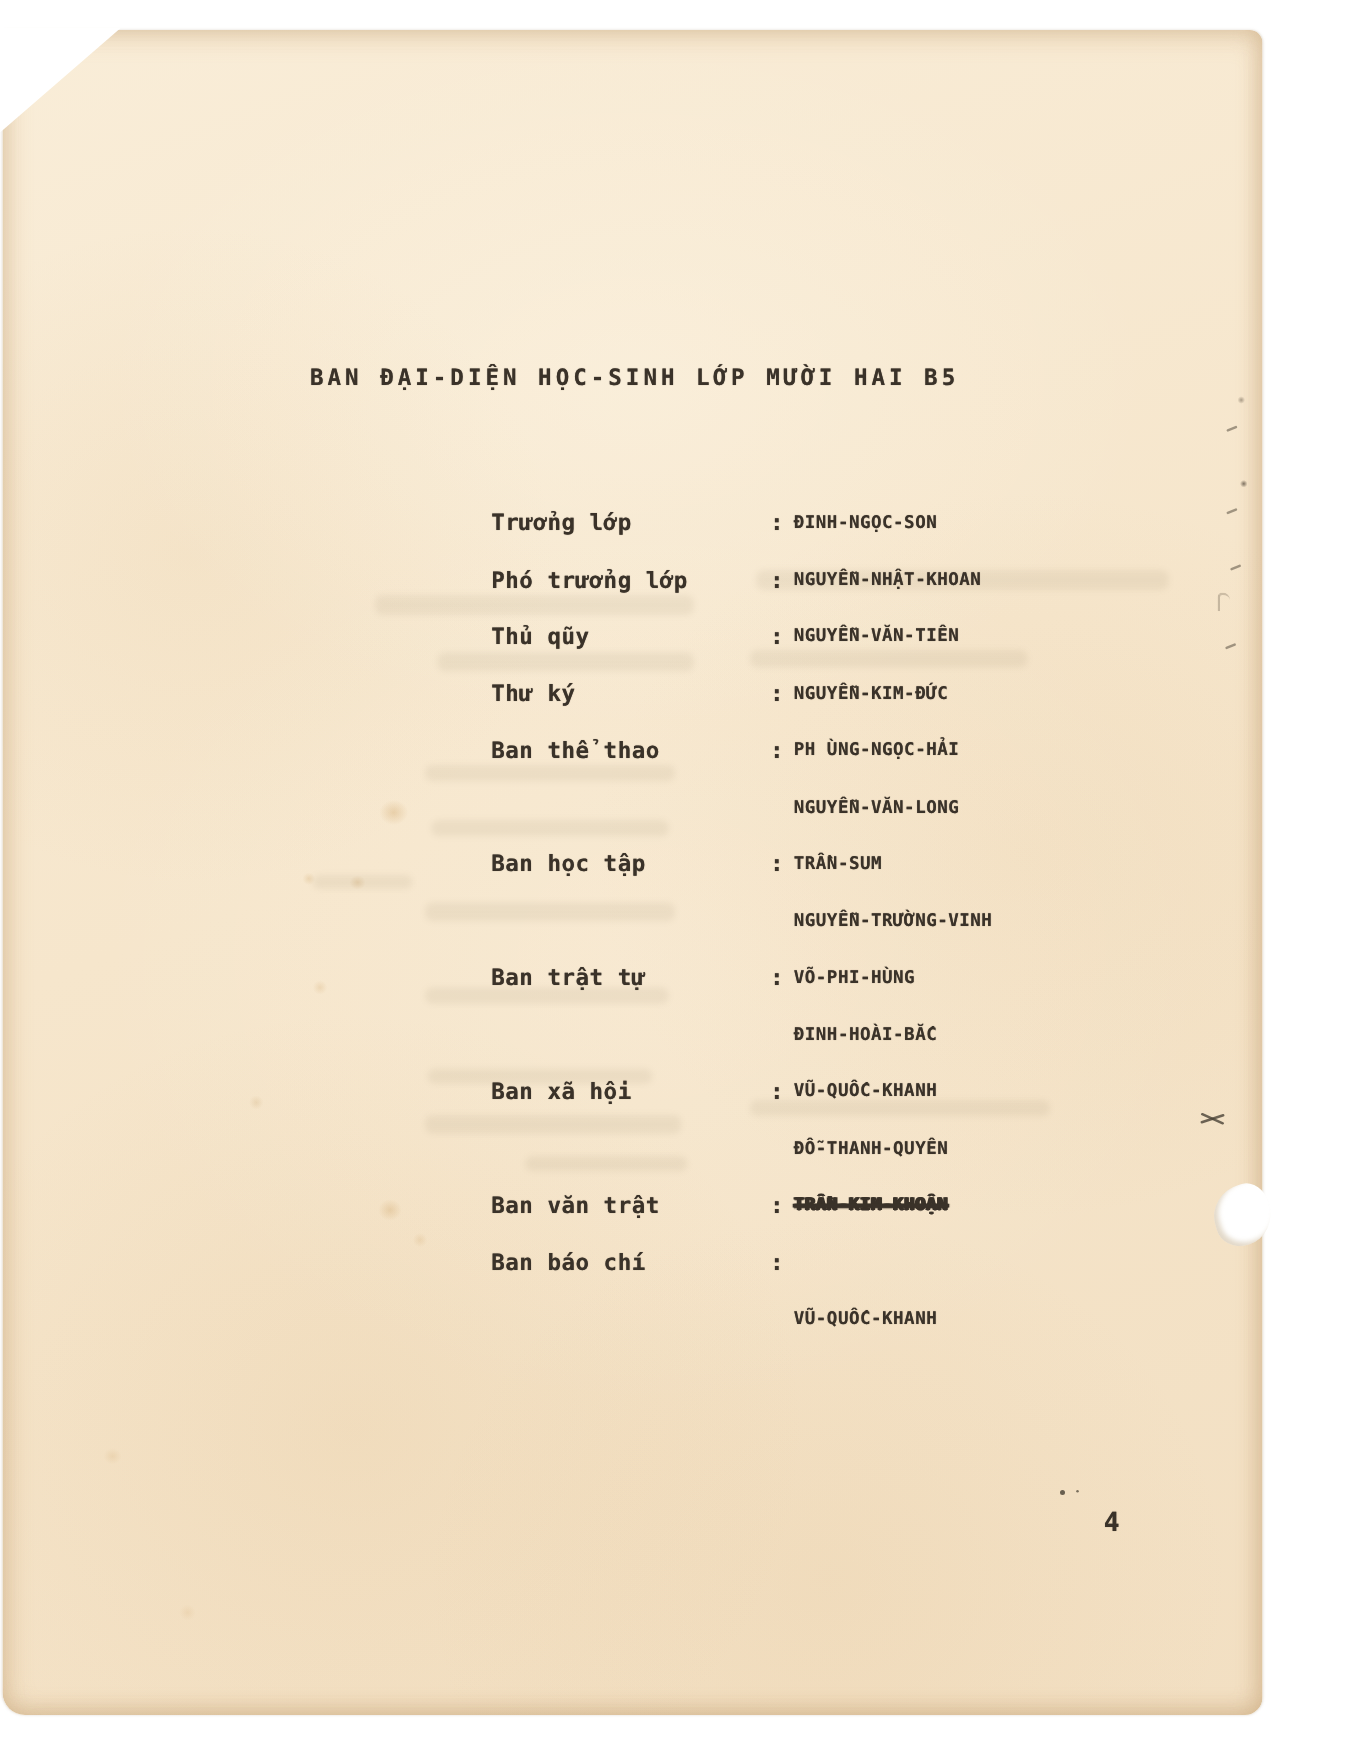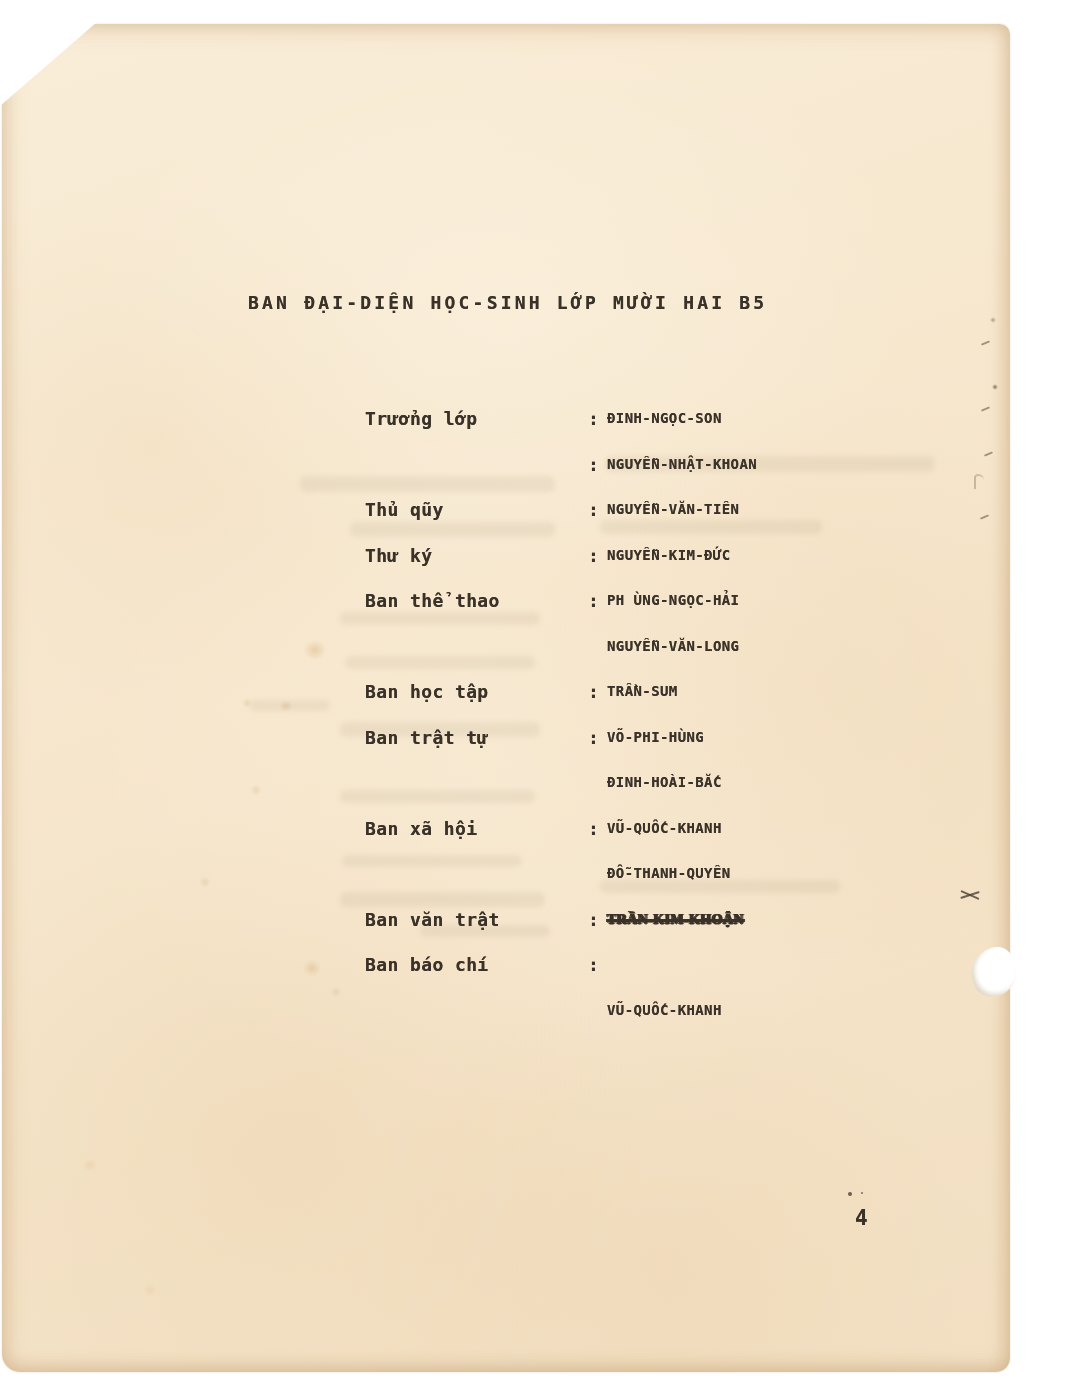--- a/index.html
+++ b/index.html
@@ -42,37 +42,36 @@
     radial-gradient(4px 4px  at 26px 18px,  rgba(138,106,58,.55), rgba(138,106,58,0) 75%),
     radial-gradient(4px 4px  at 991px 296px, rgba(107,95,78,.55), rgba(107,95,78,0) 75%),
     radial-gradient(4px 4px  at 993px 363px, rgba(85,74,60,.75),  rgba(85,74,60,0) 75%);
   }
 
   
   .ghosts{position:absolute;inset:0;pointer-events:none;}
   .ghost{position:absolute;background:#8c7c5c;opacity:.10;border-radius:6px;filter:blur(2.5px);}
 
   
-  .ink{color:var(--ink,#3a3229);text-shadow:0 0 .6px rgba(58,50,40,.75);}
+  .ink{color:var(--ink,#3a3229);text-shadow:0 0 .6px rgba(58,50,40,.75);margin-left:28px;}
 
   .title{
     position:absolute;left:246px;top:268px;margin:0;
     font-size:18px;font-weight:bold;letter-spacing:3.2px;white-space:nowrap;
   }
 
   .list{position:absolute;left:363px;top:372px;width:560px;}
   .line{position:relative;height:45.5px;line-height:45.5px;white-space:nowrap;}
   .role {position:absolute;left:0;   font-size:18px;font-weight:bold;letter-spacing:.4px;}
   .colon{position:absolute;left:223px;font-size:18px;font-weight:bold;}
   .name {position:absolute;left:242px;font-size:14px;font-weight:bold;letter-spacing:.4px;}
   .struck{
     text-decoration:line-through;
     text-decoration-thickness:2.5px;
     text-shadow:.9px 0 0 currentColor,-.9px 0 0 currentColor,0 1px 0 rgba(58,50,40,.55);
-    font-family:Liberation Serif, serif;
   }
 
   .page-number{position:absolute;left:853px;top:1182px;font-size:21px;font-weight:bold;}
   .stray-dots{position:absolute;left:846px;top:1168px;width:4px;height:4px;border-radius:50%;
     background:rgba(70,62,50,.8);box-shadow:12px -1px 0 -1px rgba(70,62,50,.7);}
 
   
   .corner-tear{position:absolute;left:-2px;top:-2px;width:97px;height:84px;background:#ffffff;
     -webkit-clip-path:polygon(0 0,100% 0,0 100%);clip-path:polygon(0 0,100% 0,0 100%);}
   .notch{position:absolute;left:969px;top:924px;width:46px;height:48px;background:#ffffff;
@@ -115,20 +114,21 @@
 
     <h1 class="title ink">BAN ĐẠI-DIỆN HỌC-SINH LỚP MƯỜI HAI B5</h1>
 
     <div class="list" id="list">
         <div class="line">
           <span class="role ink">Trưởng lớp</span>
           <span class="colon ink">:</span>
           <span class="name ink">ĐINH-NGỌC-SON</span>
         </div>
         <div class="line">
+          <span class="role ink">Phó trưởng lớp</span>
           <span class="colon ink">:</span>
           <span class="name ink">NGUYỄN-NHẬT-KHOAN</span>
         </div>
         <div class="line">
           <span class="role ink">Thủ qũy</span>
           <span class="colon ink">:</span>
           <span class="name ink">NGUYỄN-VĂN-TIÊN</span>
         </div>
         <div class="line">
           <span class="role ink">Thư ký</span>
@@ -140,20 +140,23 @@
           <span class="colon ink">:</span>
           <span class="name ink">PH ÙNG-NGỌC-HẢI</span>
         </div>
         <div class="line">
           <span class="name ink">NGUYỄN-VĂN-LONG</span>
         </div>
         <div class="line">
           <span class="role ink">Ban học tập</span>
           <span class="colon ink">:</span>
           <span class="name ink">TRẦN-SUM</span>
+        </div>
+        <div class="line">
+          <span class="name ink">NGUYỄN-TRƯỜNG-VINH</span>
         </div>
         <div class="line">
           <span class="role ink">Ban trật tự</span>
           <span class="colon ink">:</span>
           <span class="name ink">VÕ-PHI-HÙNG</span>
         </div>
         <div class="line">
           <span class="name ink">ĐINH-HOÀI-BẮC</span>
         </div>
         <div class="line">

